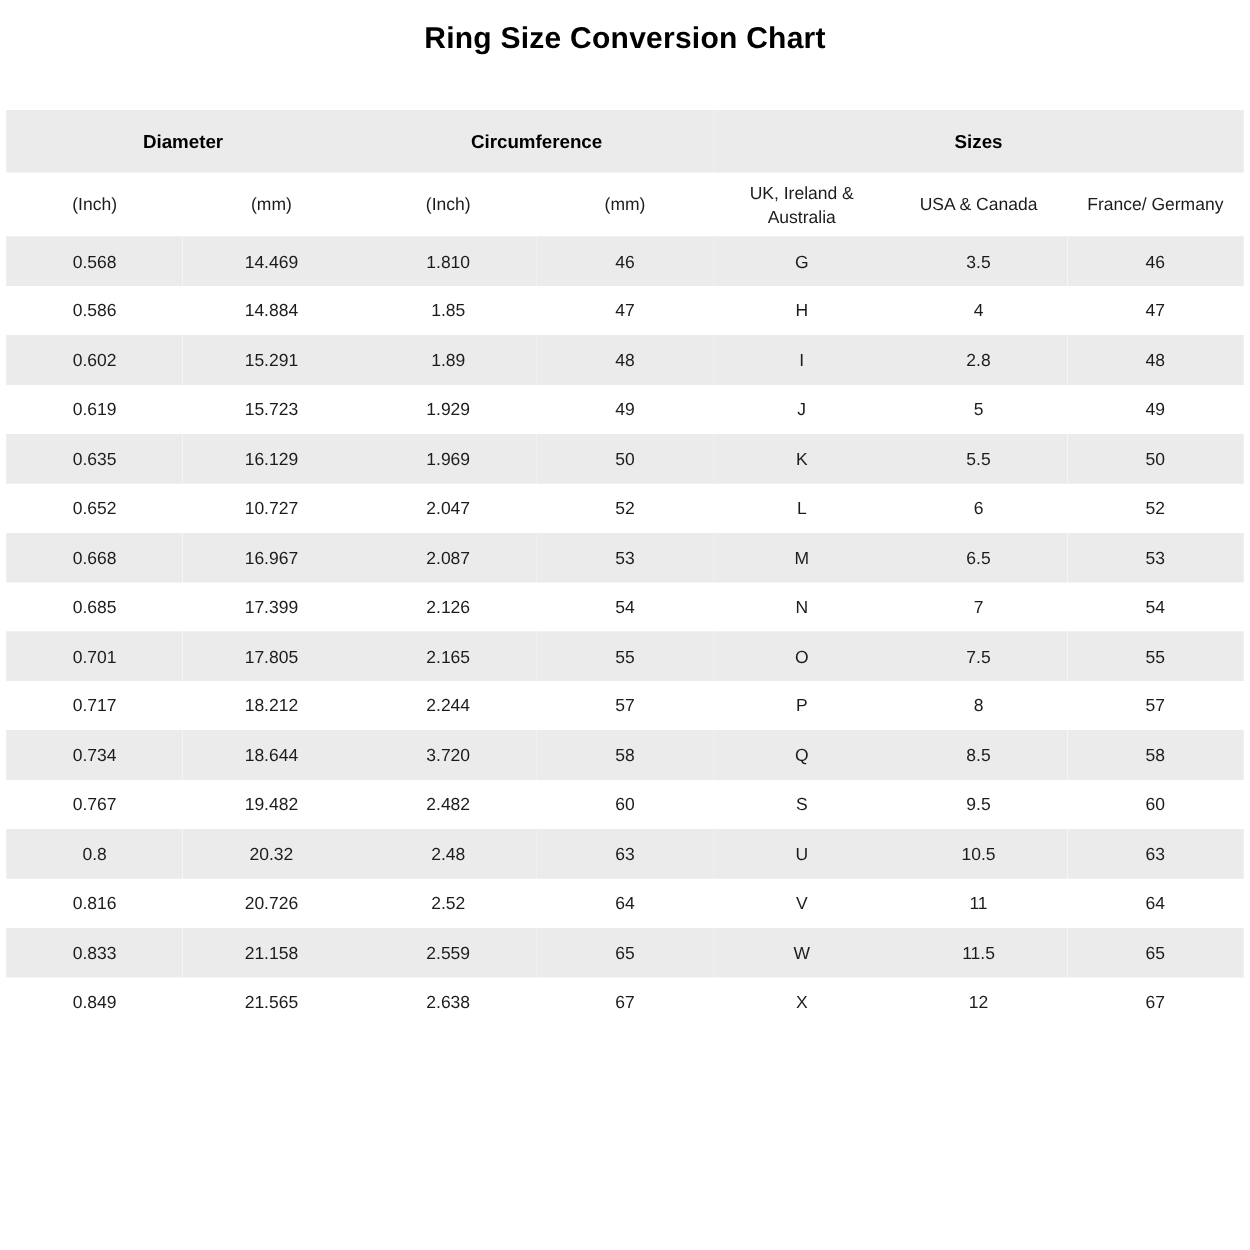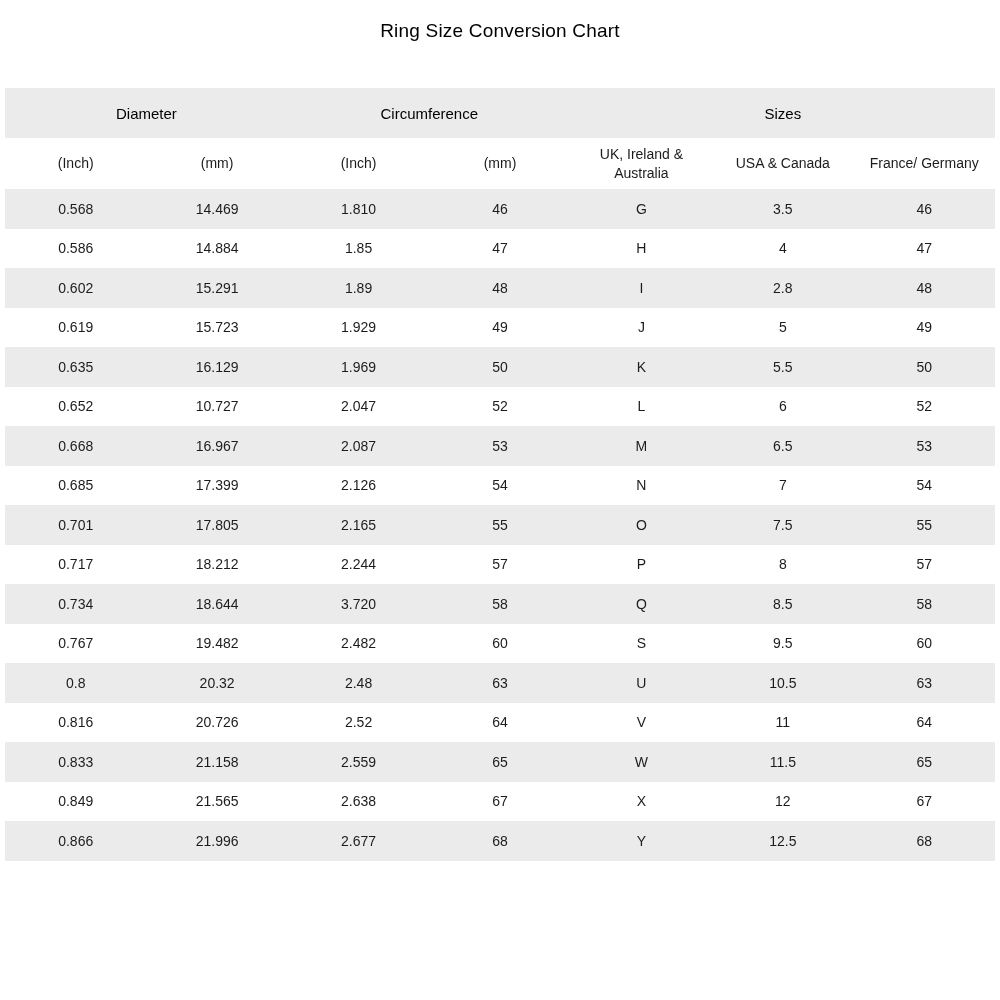--- a/index.html
+++ b/index.html
@@ -13,23 +13,23 @@
   .page {
     width: 1000px;
     height: 1000px;
     overflow: hidden;
     background: #ffffff;
   }
   h1.page-title {
     margin: 0;
     padding-top: 20px;
     text-align: center;
-    font-size: 19px;
+    font-size: 24px;
     line-height: 22px;
-    font-weight: 400;
+    font-weight: 700;
     color: #000000;
     letter-spacing: 0.2px;
   }
   table.ring-table {
     margin-top: 46px;
     margin-left: 5px;
     width: 990px;
     border-collapse: collapse;
     table-layout: fixed;
   }
@@ -37,21 +37,21 @@
   table.ring-table td {
     text-align: center;
     vertical-align: middle;
     padding: 0 4px;
     overflow: hidden;
   }
   tr.group-row th {
     background: #ebebeb;
     height: 50px;
     font-size: 15px;
-    font-weight: 400;
+    font-weight: 700;
     color: #000000;
   }
   tr.cols-row th {
     background: #ffffff;
     height: 51px;
     font-size: 14px;
     font-weight: 400;
     color: #1c1c1c;
     line-height: 1.3;
   }
@@ -239,25 +239,16 @@
         </tr>
         <tr>
           <td>0.849</td>
           <td>21.565</td>
           <td>2.638</td>
           <td>67</td>
           <td>X</td>
           <td>12</td>
           <td>67</td>
         </tr>
-        <tr>
-          <td>0.866</td>
-          <td>21.996</td>
-          <td>2.677</td>
-          <td>68</td>
-          <td>Y</td>
-          <td>12.5</td>
-          <td>68</td>
-        </tr>
       </tbody>
   </table>
 
 </div>
 
 </body></html>

